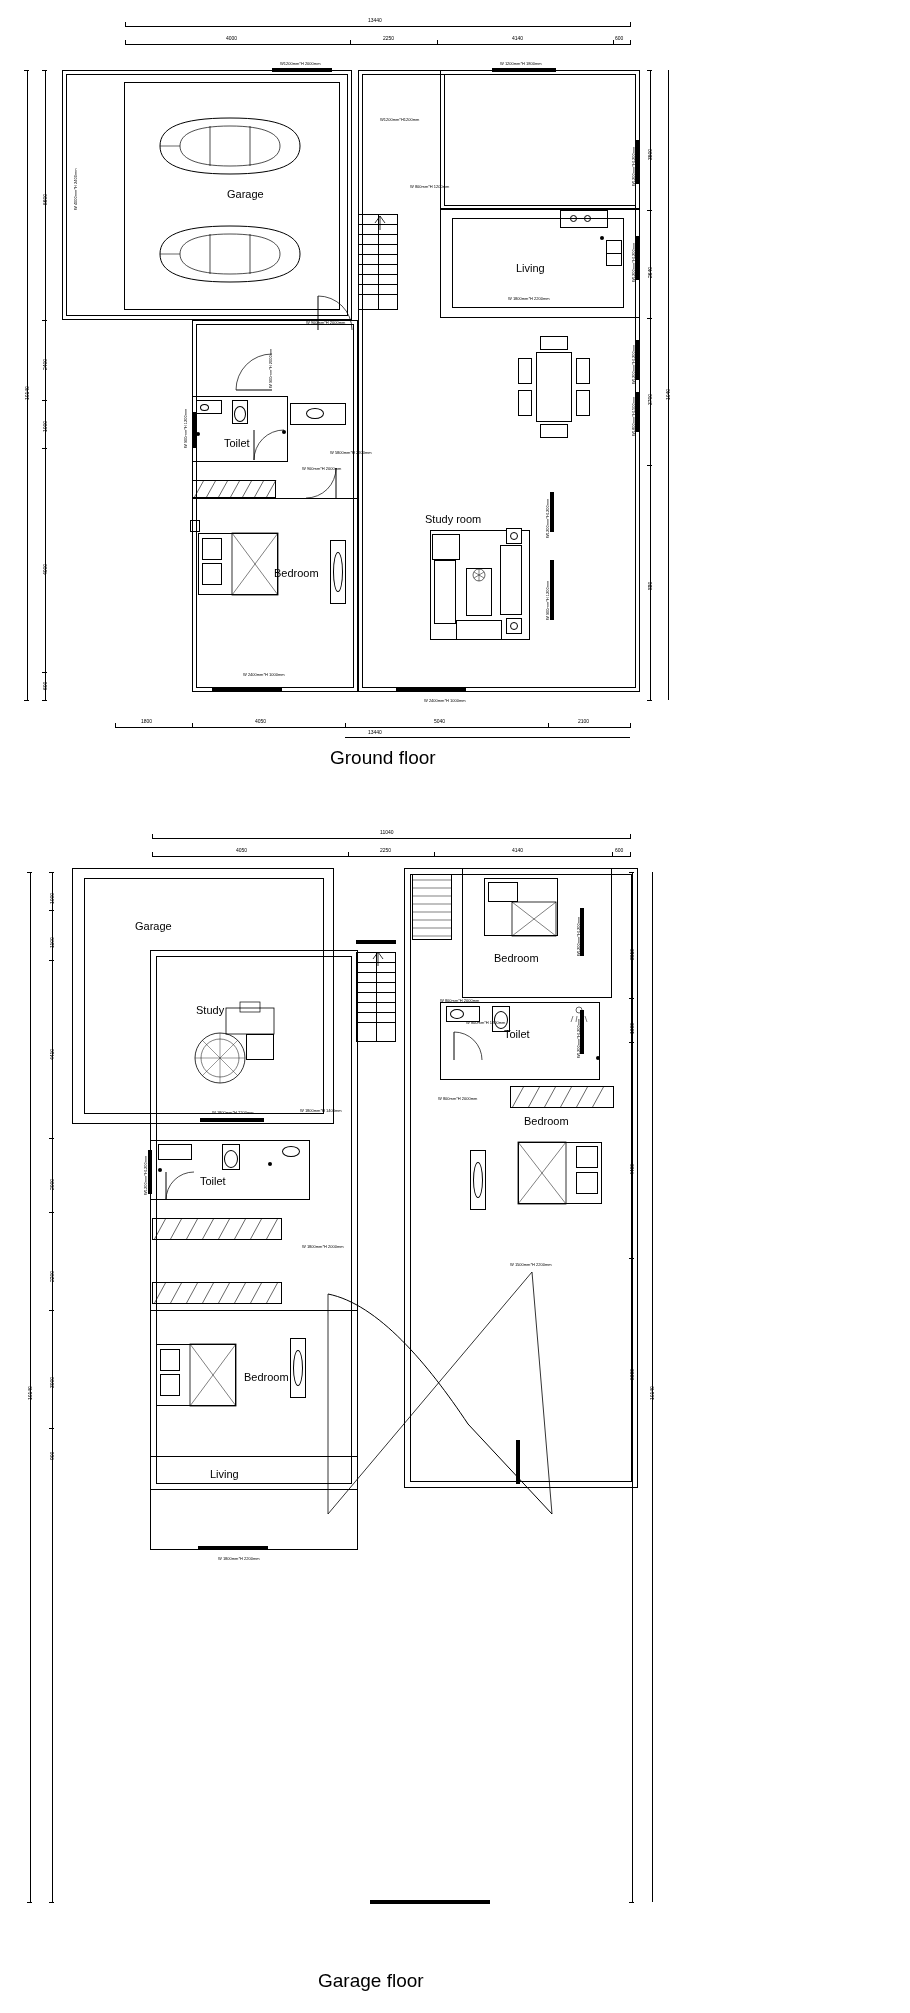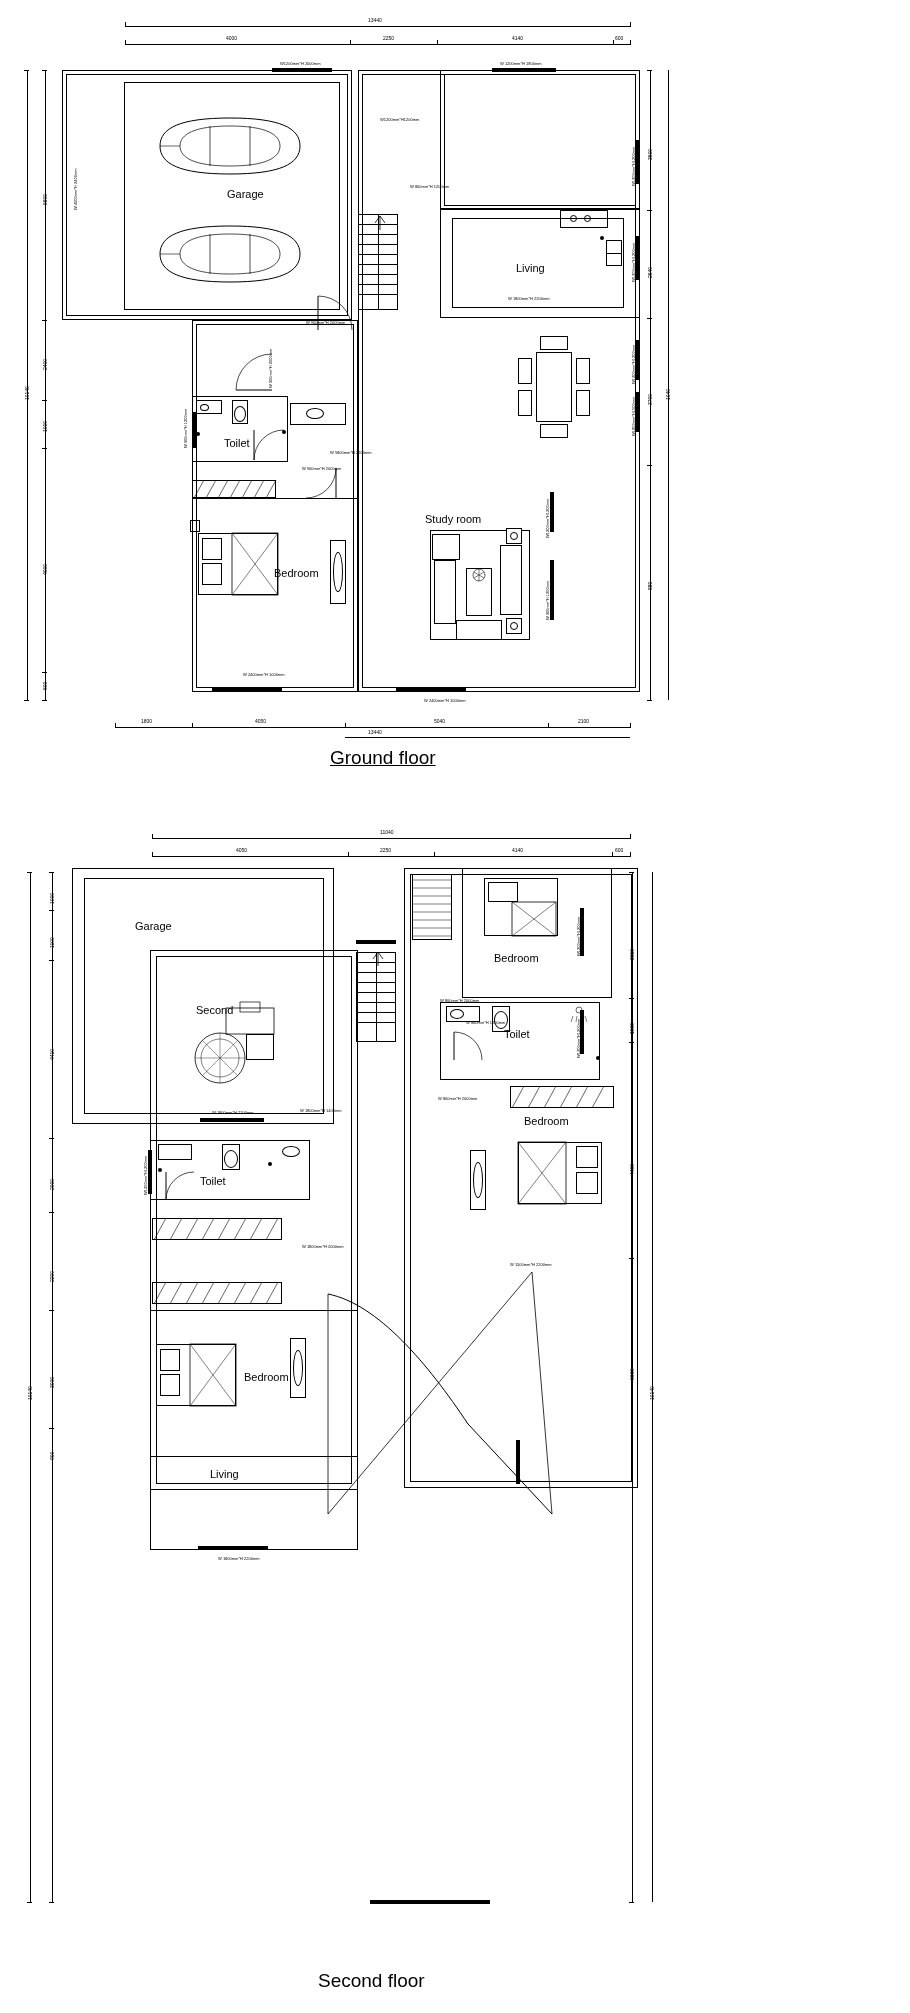--- a/index.html
+++ b/index.html
@@ -246,21 +246,21 @@
     <div class="tag" style="left:424px;top:698px;">W 2400mm*H 1000mm</div>
     <div class="tagv" style="left:631px;top:186px;">W1200mm*H1200mm</div>
     <div class="tagv" style="left:631px;top:282px;">W1200mm*H1200mm</div>
     <div class="tagv" style="left:631px;top:384px;">W1200mm*H1200mm</div>
     <div class="tagv" style="left:631px;top:436px;">W1800mm*H1500mm</div>
     <div class="tagv" style="left:545px;top:538px;">W1200mm*H1200mm</div>
     <div class="tagv" style="left:545px;top:620px;">W 900mm*H 1200mm</div>
     <div class="tagv" style="left:183px;top:448px;">W 900mm*H 1200mm</div>
     <div class="tagv" style="left:268px;top:388px;">W 900mm*H 2000mm</div>
 
-    <div class="floor-title" style="left:330px;top:747px;text-decoration:underline;">Ground floor</div>
+    <div class="floor-title" style="left:330px;top:747px;">Ground floor</div>
   </div>
 
   <div class="plan" style="left:0;top:820px;width:910px;height:1193px;">
 
     <div class="dimline" style="left:152px;top:18px;width:478px;"></div>
     <div class="dimtick" style="left:152px;top:14px;"></div>
     <div class="dimtick" style="left:630px;top:14px;"></div>
     <div class="dim" style="left:380px;top:9px;">11040</div>
 
     <div class="dimline" style="left:152px;top:36px;width:478px;"></div>
@@ -313,21 +313,21 @@
     <div class="box" style="left:84px;top:58px;width:240px;height:236px;"></div>
     <div class="room-label" style="left:135px;top:100px;">Garage</div>
 
     <div class="box" style="left:150px;top:130px;width:208px;height:540px;"></div>
     <div class="box" style="left:156px;top:136px;width:196px;height:528px;"></div>
     <div class="box" style="left:404px;top:48px;width:234px;height:620px;"></div>
     <div class="box" style="left:410px;top:54px;width:222px;height:608px;"></div>
     <div class="box" style="left:150px;top:490px;width:208px;height:240px;"></div>
     <div class="box" style="left:150px;top:636px;width:208px;height:94px;"></div>
 
-    <div class="room-label" style="left:196px;top:184px;">Second</div>
+    <div class="room-label" style="left:196px;top:184px;">Study</div>
     <svg style="left:226px;top:182px;" width="48" height="40" viewBox="0 0 48 40">
       <rect x="0" y="6" width="48" height="26" fill="none" stroke="#000" stroke-width="0.8"></rect>
       <rect x="14" y="0" width="20" height="10" fill="none" stroke="#000" stroke-width="0.7"></rect>
     </svg>
     <div class="box" style="left:246px;top:214px;width:28px;height:26px;"></div>
     <svg style="left:194px;top:212px;" width="52" height="52" viewBox="0 0 52 52">
       <circle cx="26" cy="26" r="25" fill="none" stroke="#000" stroke-width="0.8"></circle>
       <circle cx="26" cy="26" r="19" fill="none" stroke="#000" stroke-width="0.5"></circle>
       <g stroke="#000" stroke-width="0.4">
         <path d="M1 26 H51 M26 1 V51 M8 8 L44 44 M44 8 L8 44"></path>
@@ -457,16 +457,16 @@
     <div class="tag" style="left:466px;top:200px;">W 800mm*H 1200mm</div>
     <div class="tag" style="left:438px;top:276px;">W 800mm*H 2000mm</div>
     <div class="tag" style="left:300px;top:288px;">W 1800mm*H 1400mm</div>
     <div class="tag" style="left:302px;top:424px;">W 1800mm*H 2000mm</div>
     <div class="tag" style="left:218px;top:736px;">W 1800mm*H 2200mm</div>
     <div class="tag" style="left:510px;top:442px;">W 1500mm*H 2200mm</div>
     <div class="tagv" style="left:576px;top:136px;">W1200mm*H1200mm</div>
     <div class="tagv" style="left:576px;top:238px;">W1200mm*H1200mm</div>
     <div class="tagv" style="left:143px;top:375px;">W1200mm*H1200mm</div>
 
-    <div class="floor-title" style="left:318px;top:1150px;">Second floor</div>
+    <div class="floor-title" style="left:318px;top:1150px;">Garage floor</div>
   </div>
 
 </div>
 
 </body></html>

